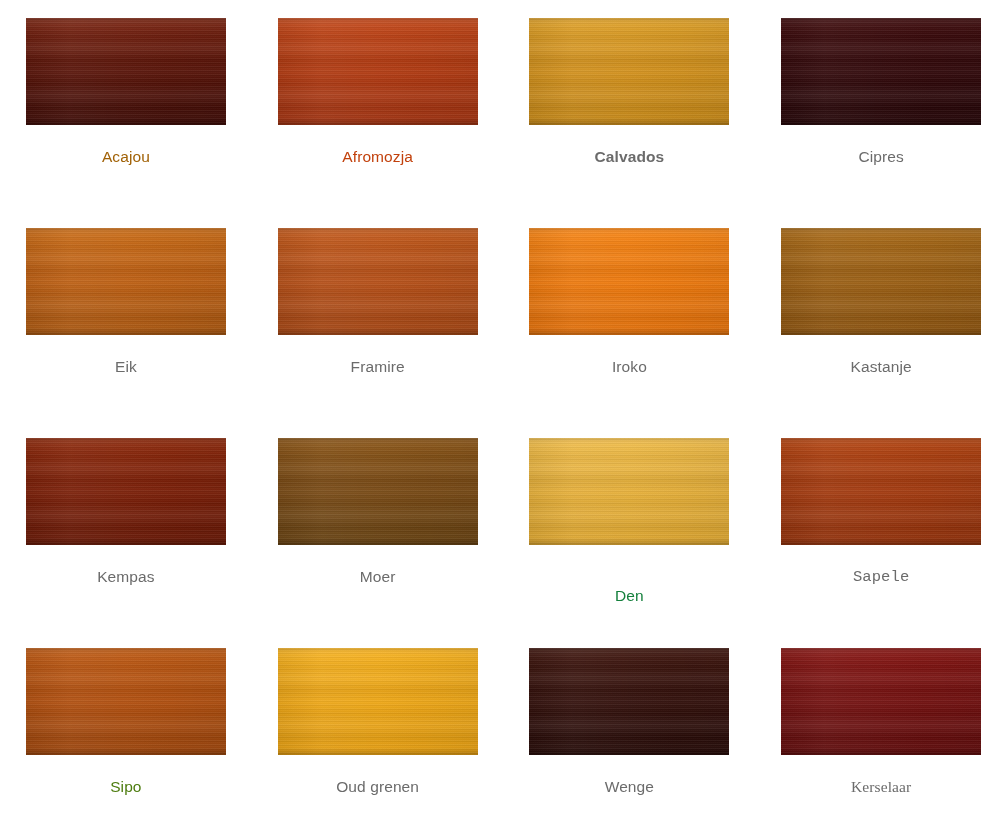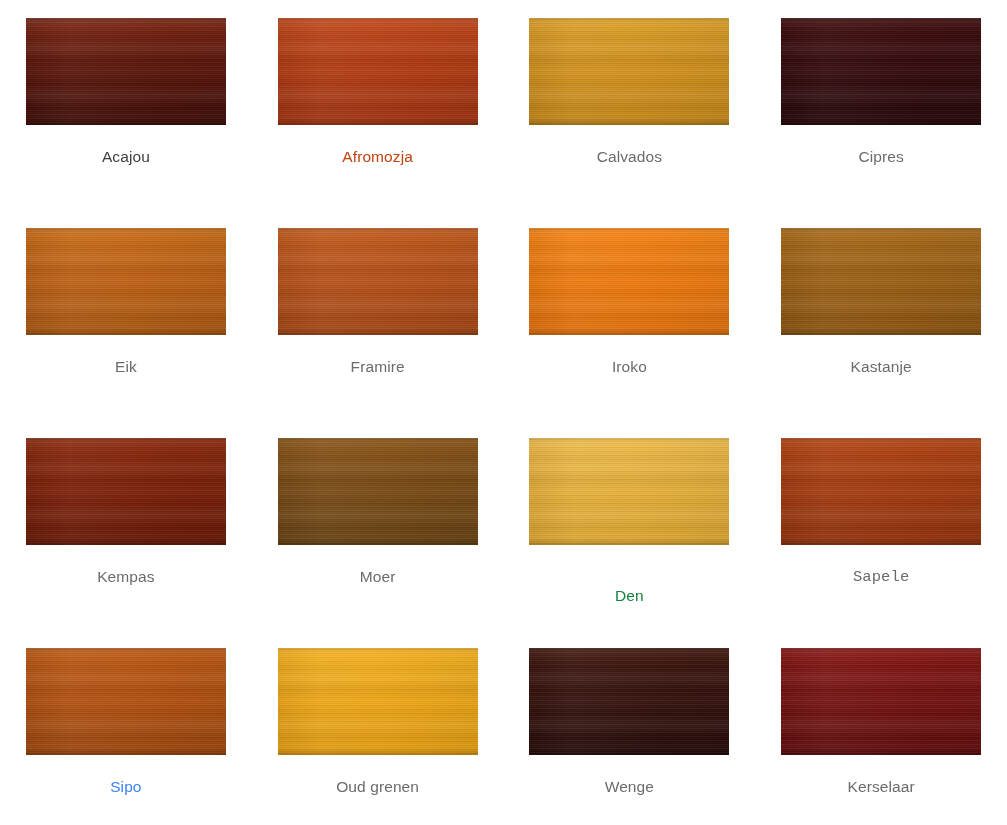--- a/index.html
+++ b/index.html
@@ -105,37 +105,37 @@
 </head>
 <body style="background: rgb(255, 255, 255);">
 
 <div class="swatch-grid" id="grid">
     <div class="swatch-cell">
       <div class="swatch-chip" style="background: linear-gradient(rgb(122, 37, 18) 0%, rgb(92, 20, 8) 45%, rgb(61, 11, 6) 100%);">
         <div class="grain-band"></div>
         <div class="grain-fine"></div>
         <div class="grain-edge"></div>
       </div>
-      <div class="swatch-label" style="color: #404040; text-align: right;">Acajou</div>
+      <div class="swatch-label" style="color: #a16207; text-align: right;">Acajou</div>
     </div>
     <div class="swatch-cell">
       <div class="swatch-chip" style="background: linear-gradient(rgb(194, 72, 26) 0%, rgb(179, 58, 16) 45%, rgb(158, 49, 16) 100%);">
         <div class="grain-band"></div>
         <div class="grain-fine"></div>
         <div class="grain-edge"></div>
       </div>
       <div class="swatch-label" style="color: #c2410c;">Afromozja</div>
     </div>
     <div class="swatch-cell">
       <div class="swatch-chip" style="background: linear-gradient(rgb(221, 160, 41) 0%, rgb(212, 146, 28) 45%, rgb(195, 134, 22) 100%);">
         <div class="grain-band"></div>
         <div class="grain-fine"></div>
         <div class="grain-edge"></div>
       </div>
-      <div class="swatch-label" style="color: rgb(107, 107, 107);">Calvados</div>
+      <div class="swatch-label" style="color: rgb(107, 107, 107); font-weight: bold;">Calvados</div>
     </div>
     <div class="swatch-cell">
       <div class="swatch-chip" style="background: linear-gradient(rgb(63, 12, 13) 0%, rgb(51, 8, 10) 45%, rgb(36, 5, 7) 100%);">
         <div class="grain-band"></div>
         <div class="grain-fine"></div>
         <div class="grain-edge"></div>
       </div>
       <div class="swatch-label" style="color: rgb(107, 107, 107); text-align: right;">Cipres</div>
     </div>
     <div class="swatch-cell">
@@ -201,21 +201,21 @@
         <div class="grain-edge"></div>
       </div>
       <div class="swatch-label" style="color: rgb(107, 107, 107); font-family: Liberation Mono, monospace;">Sapele</div>
     </div>
     <div class="swatch-cell">
       <div class="swatch-chip" style="background: linear-gradient(rgb(189, 90, 20) 0%, rgb(180, 80, 14) 45%, rgb(155, 68, 11) 100%);">
         <div class="grain-band"></div>
         <div class="grain-fine"></div>
         <div class="grain-edge"></div>
       </div>
-      <div class="swatch-label" style="color: #3b82f6;">Sipo</div>
+      <div class="swatch-label" style="color: #4d7c0f;">Sipo</div>
     </div>
     <div class="swatch-cell">
       <div class="swatch-chip" style="background: linear-gradient(rgb(245, 177, 33) 0%, rgb(240, 168, 22) 45%, rgb(226, 156, 16) 100%);">
         <div class="grain-band"></div>
         <div class="grain-fine"></div>
         <div class="grain-edge"></div>
       </div>
       <div class="swatch-label" style="color: rgb(107, 107, 107);">Oud grenen</div>
     </div>
     <div class="swatch-cell">
@@ -225,15 +225,15 @@
         <div class="grain-edge"></div>
       </div>
       <div class="swatch-label" style="color: rgb(107, 107, 107);">Wenge</div>
     </div>
     <div class="swatch-cell">
       <div class="swatch-chip" style="background: linear-gradient(rgb(134, 22, 19) 0%, rgb(117, 16, 15) 45%, rgb(94, 11, 11) 100%);">
         <div class="grain-band"></div>
         <div class="grain-fine"></div>
         <div class="grain-edge"></div>
       </div>
-      <div class="swatch-label" style="color: rgb(107, 107, 107);">Kerselaar</div>
+      <div class="swatch-label" style="color: rgb(107, 107, 107); font-family: Liberation Serif, serif;">Kerselaar</div>
     </div>
   </div>
 
 </body></html>

